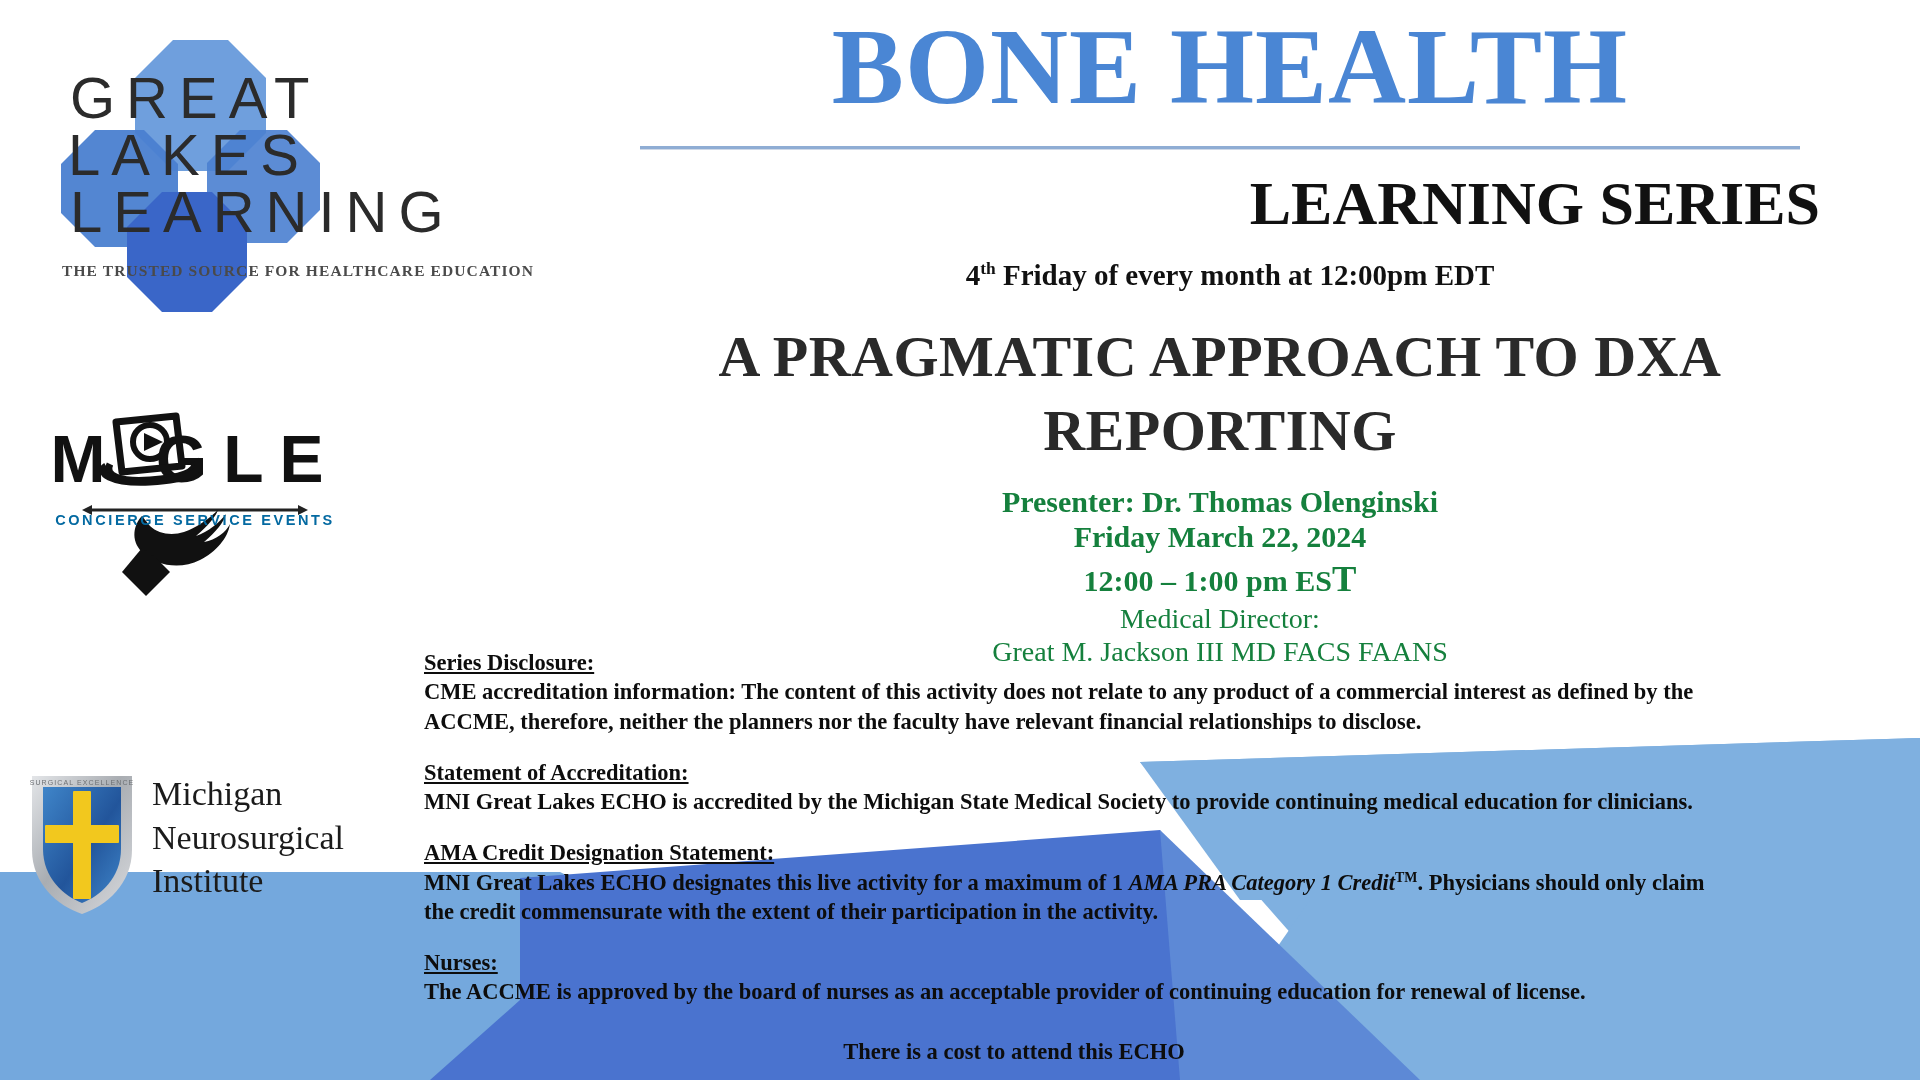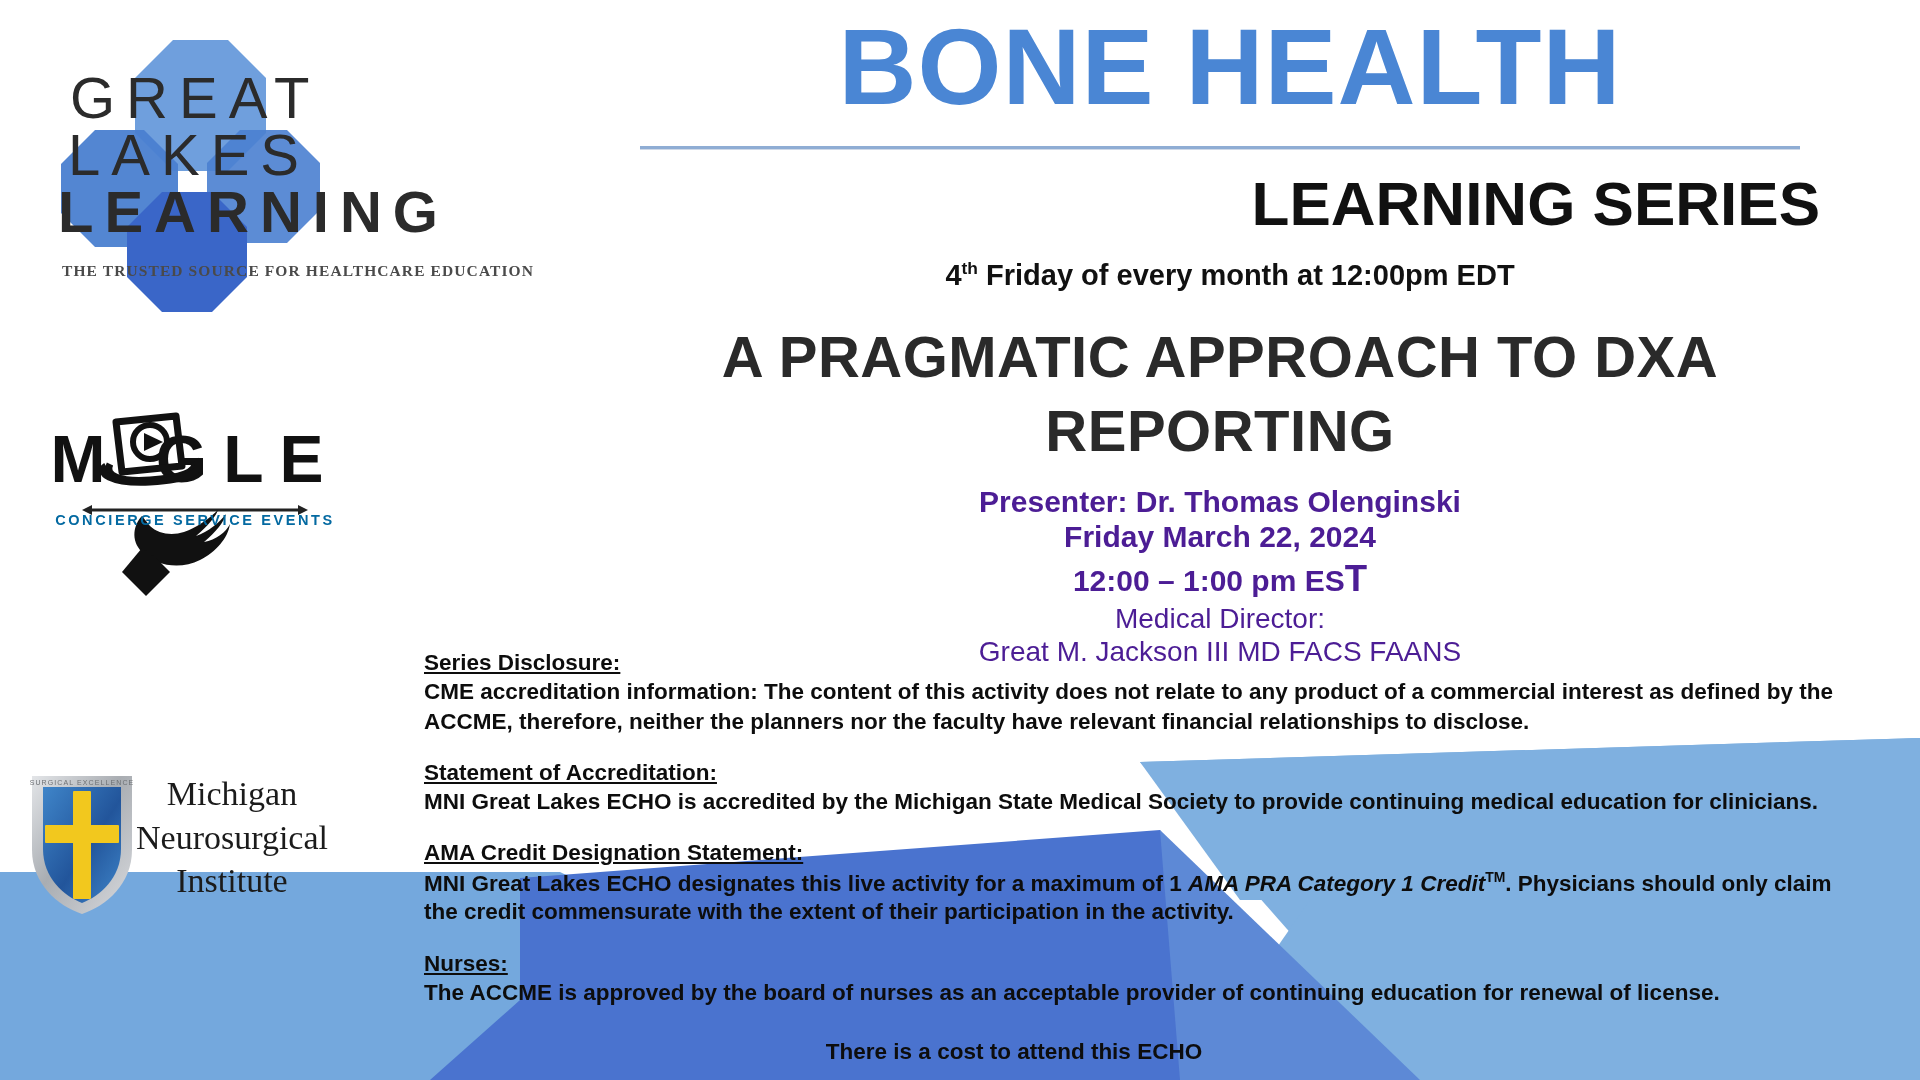--- a/index.html
+++ b/index.html
@@ -38,21 +38,21 @@
     width: 440px;
     font-family: "Liberation Sans", sans-serif;
     font-weight: 400;
     letter-spacing: 11px;
     color: #2b2b2b;
     line-height: 0.98;
   }
   #gll-logo .gll-words div { font-size: 58px; }
   #gll-logo .gll-w1 { margin-left: 12px; }
   #gll-logo .gll-w2 { margin-left: 10px; }
-  #gll-logo .gll-w3 { margin-left: 0; font-weight: bold; }
+  #gll-logo .gll-w3 { margin-left: 12px; }
   #gll-logo .gll-tag {
     position: absolute;
     left: 22px; top: 240px;
     width: 430px;
     font-size: 15.5px;
     font-weight: 700;
     letter-spacing: 1.1px;
     color: #4a4a4a;
     text-align: center;
     white-space: nowrap;
@@ -80,30 +80,29 @@
     font-size: 14.5px;
     font-weight: 600;
     letter-spacing: 2.6px;
     color: #0369a1;
   }
 
   
   #mni-logo { left: 12px; top: 768px; width: 330px; height: 170px; }
   #mni-logo .mni-name {
     position: absolute;
-    left: 124px; top: 4px;
+    left: 140px; top: 4px;
     font-family: "Liberation Serif", serif;
     font-size: 34px;
     line-height: 1.28;
     color: #1b1b1b;
-    text-align: center;
-  }
-
-  
-  .main { position: absolute; z-index: 6; }
+  }
+
+  
+  .main { position: absolute; z-index: 6; font-family: Liberation Serif, serif; }
 
   #title-bone {
     left: 640px; top: 10px; width: 1180px;
     text-align: center;
     font-size: 108px;
     font-weight: 700;
     color: #4a86d4;
     letter-spacing: 1px;
     line-height: 1.05;
     white-space: nowrap;
@@ -140,21 +139,21 @@
     font-size: 58px;
     font-weight: 700;
     color: #2a2a2a;
     line-height: 1.28;
     letter-spacing: 0.5px;
   }
 
   #presenter-block {
     left: 760px; top: 485px; width: 920px;
     text-align: center;
-    color: #4c1d95;
+    color: #15803d;
   }
   #presenter-block .pres-line  { font-size: 30px; font-weight: 700; line-height: 1.16; }
   #presenter-block .date-line  { font-size: 30px; font-weight: 700; line-height: 1.16; }
   #presenter-block .time-line  { font-size: 30px; font-weight: 700; line-height: 1.30; }
   #presenter-block .time-line .big-t { font-size: 1.22em; }
   #presenter-block .md-label   { font-size: 28px; font-weight: 400; line-height: 1.18; }
   #presenter-block .md-name    { font-size: 28px; font-weight: 400; line-height: 1.18; }
 
   
   #disclosure {

